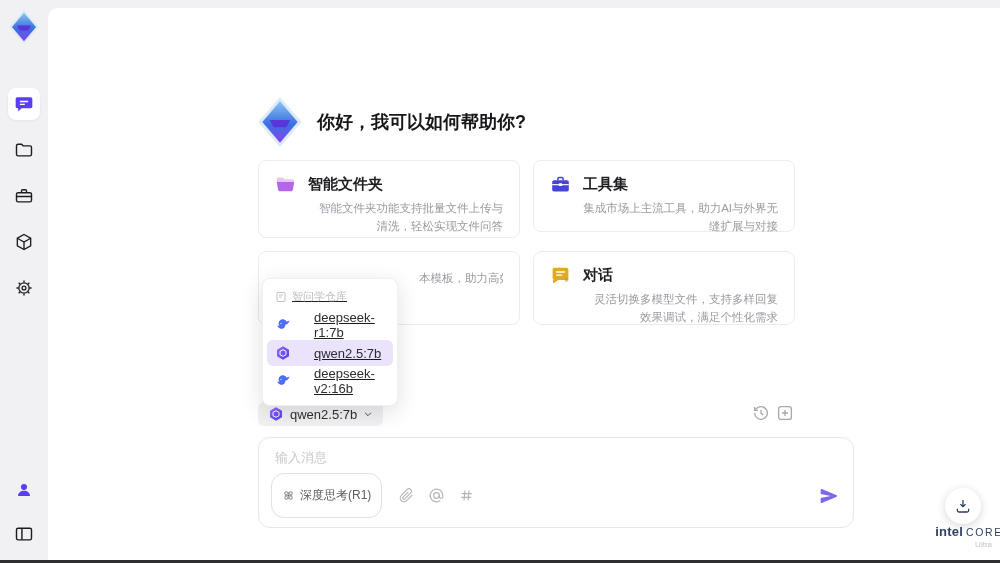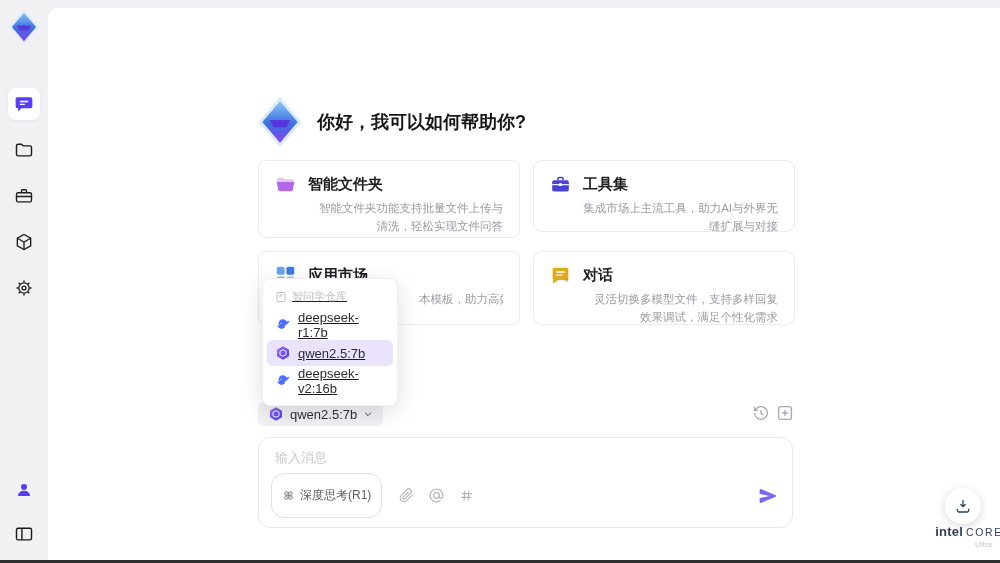--- a/index.html
+++ b/index.html
@@ -39,36 +39,36 @@
   .card-head { display:flex; align-items:center; gap:12px; }
   .card-head svg { width:21px; height:21px; flex:0 0 auto; }
   .card-title { font-size:15px; font-weight:bold; color:#202024; }
   .card-desc { margin:5px 0 0 33px; font-size:11.5px; line-height:1.55; color:#9a9aa2; }
   .card-3 .card-desc { margin-left:144px; white-space:nowrap; overflow:hidden; }
 
   
   .dropdown { left:262px; top:278px; width:136px; background:#fff; border:1px solid #f0f0f2;
               border-radius:8px; box-shadow:0 6px 22px rgba(0,0,0,.13); z-index:10; padding:7px 0 9px;text-decoration:underline; }
   .dd-header { display:flex; align-items:center; gap:5px; padding:3px 12px 6px; color:#bcbcc2; font-size:11px; }
-  .dd-item { display:flex; align-items:center; gap:7px; height:26px; margin:2px 4px; padding:0 8px;
+  .dd-item { display:flex; align-items:center; gap:23px; height:26px; margin:2px 4px; padding:0 8px;
              border-radius:6px; font-size:13px; color:#2c2c33; cursor:pointer; }
   .dd-item.selected { background:#eae3fb; }
   .dd-item svg { width:16px; height:16px; flex:0 0 auto; }
 
   
   .model-pill { left:258px; top:402px; height:24px; display:inline-flex; align-items:center; gap:6px;
                 background:#f1f0f3; border-radius:6px; padding:0 10px; font-size:13px; color:#2f2f35; cursor:pointer; }
   .model-pill svg.mi { width:16px; height:16px; }
 
   .util-btn { top:404px; width:18px; height:18px; color:#a9a9b0; cursor:pointer; }
   .util-history { left:752px; }
   .util-new { left:776px; }
 
   
-  .composer { left:258px; top:437px; width:535px; height:91px; border:1px solid #e8e8ea;
+  .composer { left:258px; top:437px; width:596px; height:91px; border:1px solid #e8e8ea;
               border-radius:12px; background:#fff; cursor:text; }
   .composer-ph { position:absolute; left:16px; top:11px; font-size:13px; color:#c9c9cd; }
   .composer-row { position:absolute; left:12px; right:14px; bottom:9px; display:flex; align-items:center; }
   .think-pill { display:inline-flex; align-items:center; gap:5px; border:1px solid #e2e2e6;
                 border-radius:13px; padding:13px 10px; font-size:12px; color:#5c5c63; cursor:pointer; background:#fff; }
   .comp-icons { display:flex; align-items:center; gap:13px; margin-left:16px; color:#b4b4ba; }
   .comp-icons .ci { width:17px; height:17px; cursor:pointer; display:flex; align-items:center; justify-content:center; }
   .send-btn { margin-left:auto; width:20px; height:20px; cursor:pointer; }
 
   
@@ -177,29 +177,20 @@
       <path d="M9 7V5.6C9 4.7 9.7 4 10.6 4h2.8c.9 0 1.6.7 1.6 1.6V7" fill="none" stroke="#4742d8" stroke-width="1.8"></path>
       <path d="M2.5 12.2h19" stroke="#fff" stroke-width="1.3"></path>
       <rect x="10" y="10.6" width="4" height="3.2" rx="1" fill="#fff"></rect>
     </svg>
     <span class="card-title">工具集</span>
   </div>
   <div class="card-desc">集成市场上主流工具，助力AI与外界无缝扩展与对接</div>
 </div>
 
 <div class="abs card card-3">
-  <div class="card-head">
-    <svg viewBox="0 0 24 24">
-      <rect x="2" y="2" width="9" height="9" rx="2" fill="#6aa4ee"></rect>
-      <rect x="13" y="2" width="9" height="9" rx="2" fill="#3f7be0"></rect>
-      <rect x="2" y="13" width="9" height="9" rx="2" fill="#9fb6c8"></rect>
-      <rect x="13" y="13" width="9" height="9" rx="2" fill="#9cc4f4"></rect>
-    </svg>
-    <span class="card-title">应用市场</span>
-  </div>
   <div class="card-desc">本模板，助力高效生成多</div>
 </div>
 
 <div class="abs card card-4">
   <div class="card-head">
     <svg viewBox="0 0 24 24">
       <path fill="#e0a91f" d="M3 5c0-1.1.9-2 2-2h14c1.1 0 2 .9 2 2v10c0 1.1-.9 2-2 2H9.5L5 20.4c-.7.5-1.6 0-1.6-.8V17H5c-1.1 0-2-.9-2-2z"></path>
       <path stroke="#fff" stroke-width="1.5" fill="none" d="M7 8h10M7 11.5h7"></path>
       <path fill="#b9860f" d="M17 15.5h4V17c0 1.1-.9 2-2 2h-2z" opacity=".5"></path>
     </svg>

